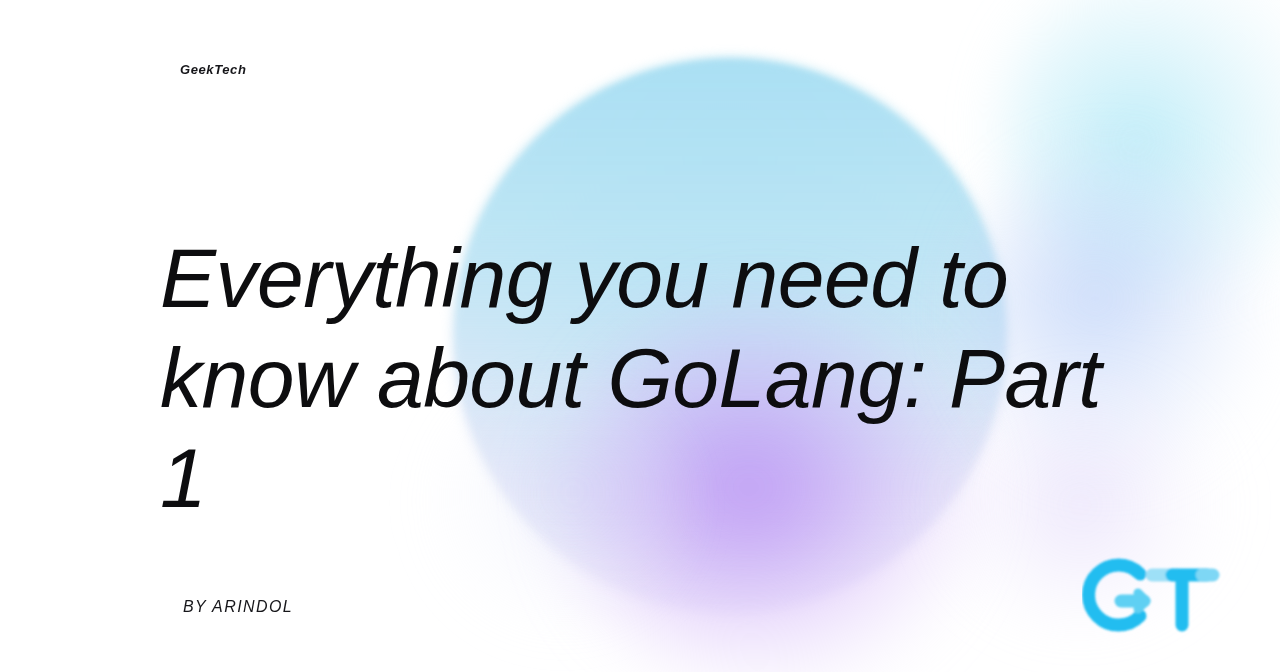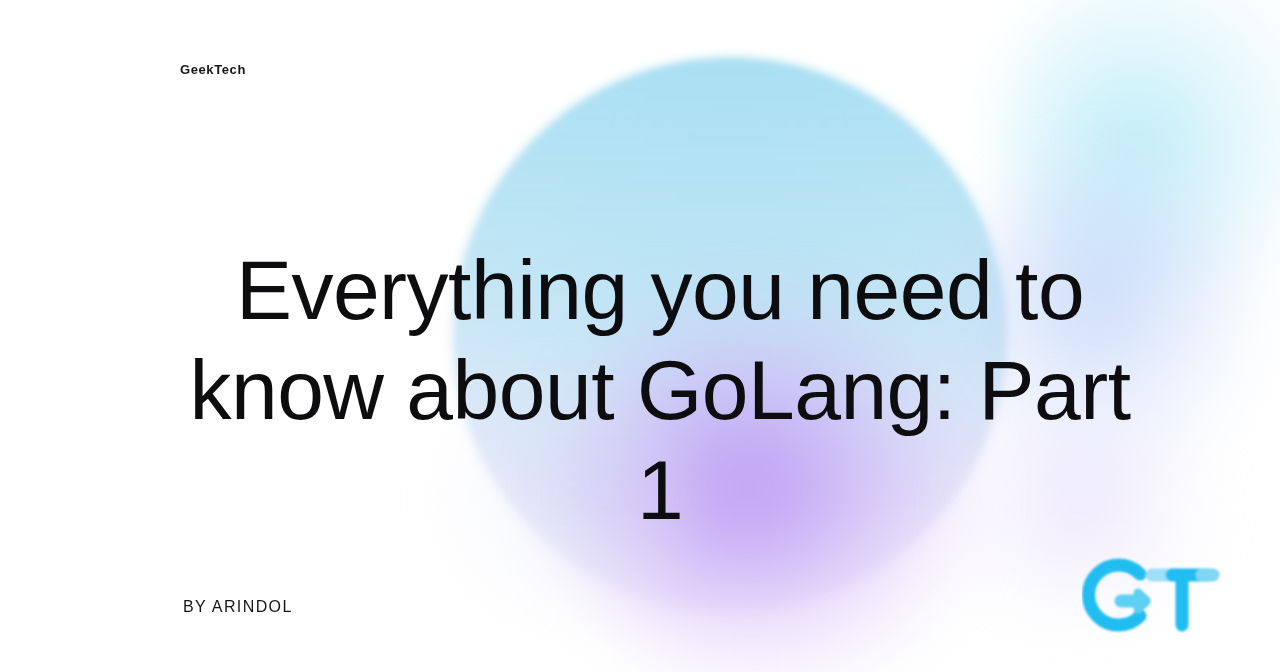--- a/index.html
+++ b/index.html
@@ -144,46 +144,46 @@
         rgba(252, 252, 255, 0.02) 82%,
         rgba(255, 255, 255, 0) 100%);
     filter: blur(24px);
   }
 
   
   #content {
     position: relative;
     width: 100%;
     height: 100%;
+    font-style: italic;
   }
 
   #brand-label {
     position: absolute;
     left: 180px;
     top: 62px;
     font-size: 13px;
     font-weight: bold;
     letter-spacing: 0.6px;
     color: #16161a;
     white-space: nowrap;
   }
 
   #headline {
     position: absolute;
     left: 160px;
-    top: 240px;
+    top: 228px;
     width: 1000px;
     font-size: 84px;
     line-height: 100px;
     font-weight: normal;
     letter-spacing: -0.5px;
     color: #0d0d0f;
     margin: 0;
     white-space: pre-line;
-    text-align: center;
   }
 
   #byline {
     position: absolute;
     left: 183px;
     top: 578px;
     font-size: 16px;
     font-weight: normal;
     letter-spacing: 1.4px;
     color: #16161a;

